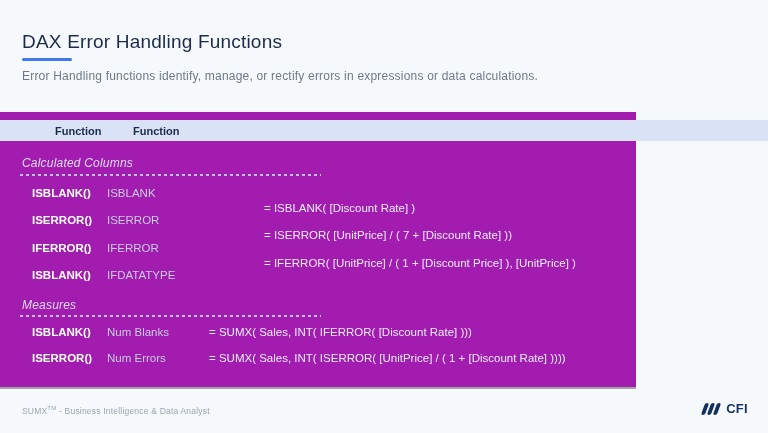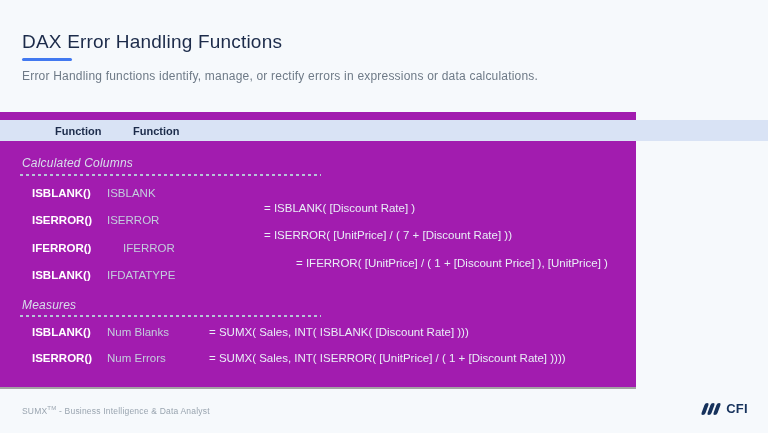--- a/index.html
+++ b/index.html
@@ -102,21 +102,21 @@
     width: 768px;
     height: 18px;
     display: flex;
     align-items: center;
     padding-left: 32px;
     font-size: 11.5px;
     line-height: 18px;
   }
   .r1 { top: 72px; }
   .r2 { top: 99px; }
-  .r3 { top: 127px; gap: 16px; }
+  .r3 { top: 127px; }
   .r4 { top: 154px; }
   .m1 { top: 211px; }
   .m2 { top: 237px; }
 
   .c-func {
     width: 75px;
     font-weight: 700;
     color: #ffffff;
   }
   .c-ex {
@@ -213,21 +213,21 @@
       <span class="c-func">ISBLANK()</span>
       <span class="c-ex">IFDATATYPE</span>
     </div>
 
     <div class="section-label sec-m">Measures</div>
     <div class="dashed-rule rule-m"></div>
 
     <div class="t-row m1">
       <span class="c-func">ISBLANK()</span>
       <span class="c-ex">Num Blanks</span>
-      <span class="c-formula">= SUMX( Sales, INT( ISBLANK( [Discount Rate] )))</span>
+      <span class="c-formula">= SUMX( Sales, INT( IFERROR( [Discount Rate] )))</span>
     </div>
     <div class="t-row m2">
       <span class="c-func">ISERROR()</span>
       <span class="c-ex">Num Errors</span>
       <span class="c-formula">= SUMX( Sales, INT( ISERROR( [UnitPrice] / ( 1 + [Discount Rate] ))))</span>
     </div>
 
   </div>
 
   <div class="footer">

